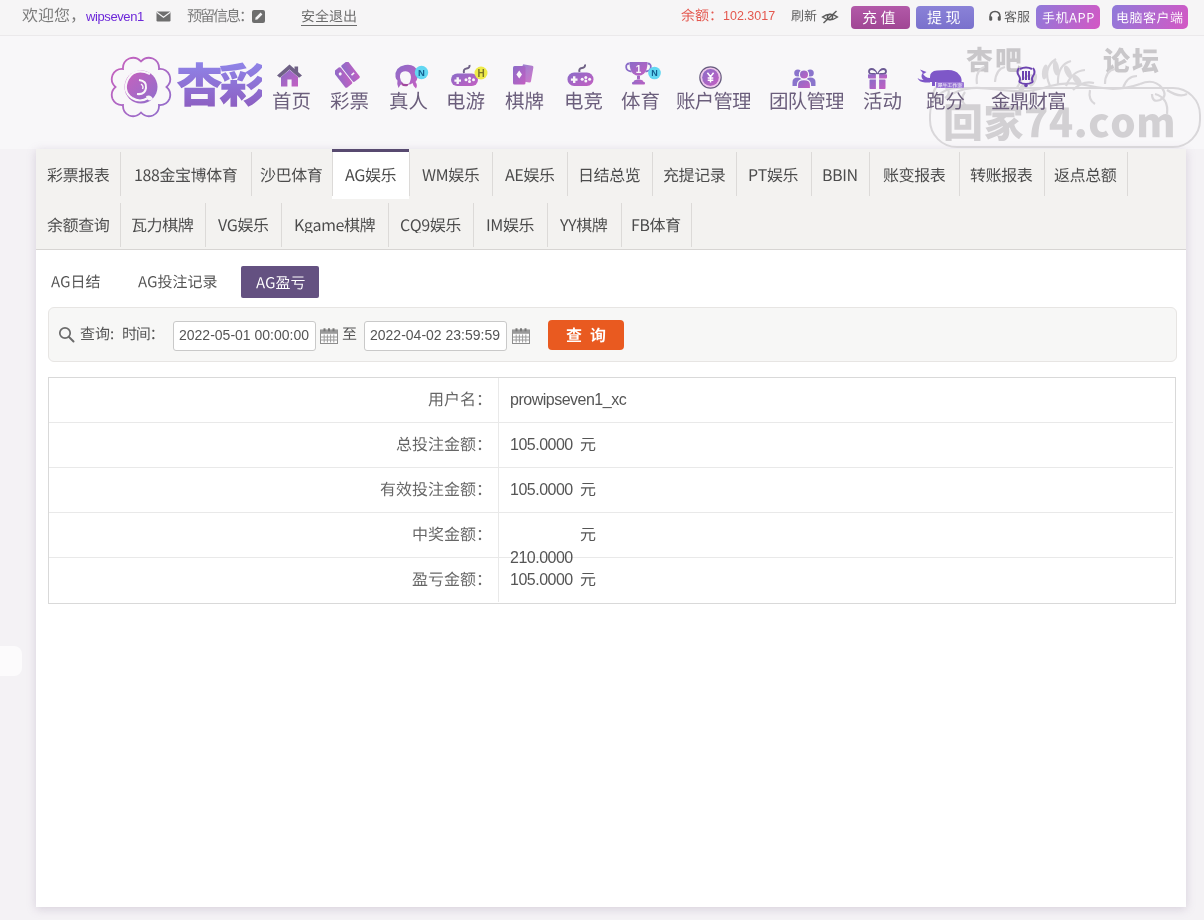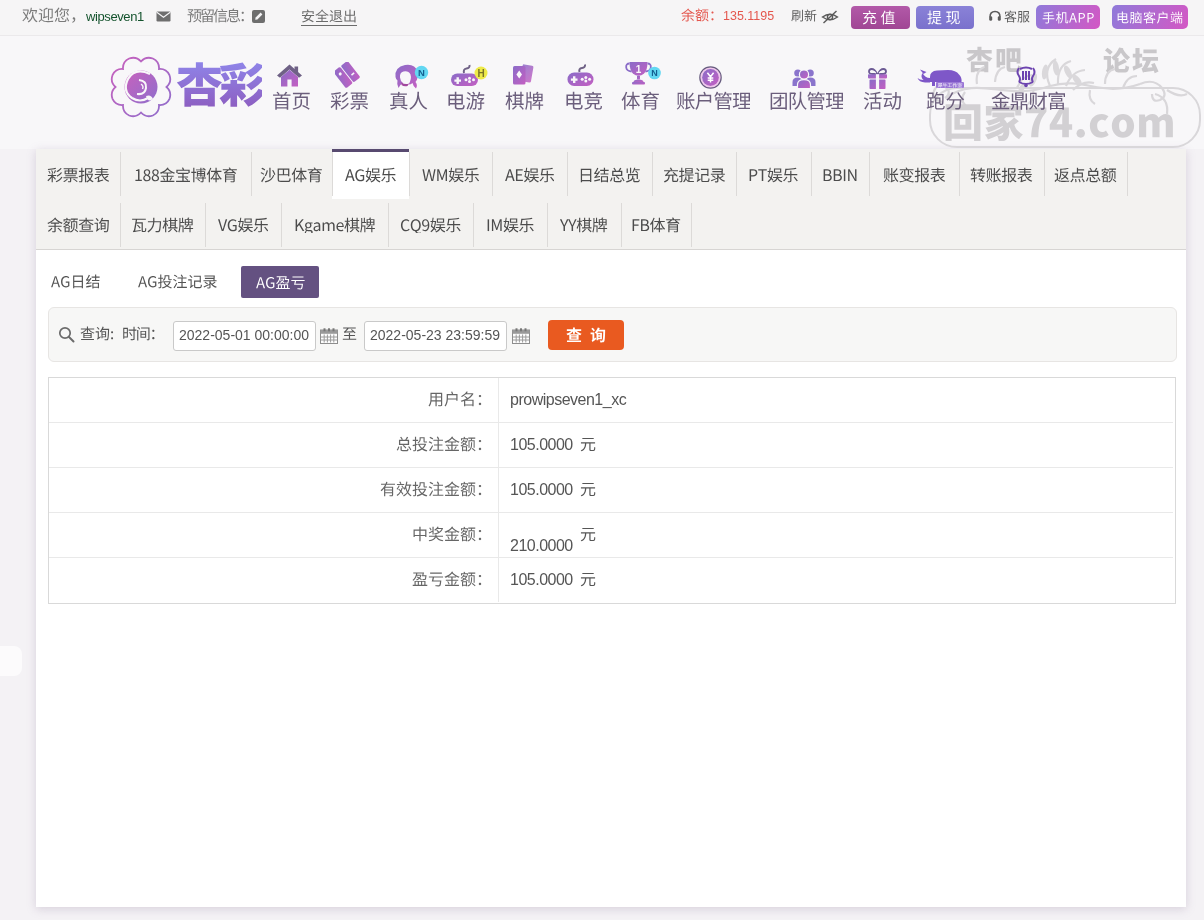--- a/index.html
+++ b/index.html
@@ -142,21 +142,21 @@
 <div class="a" style="left:36px;top:149px;width:1150px;height:758px;background:#fff;box-shadow:0 2px 9px rgba(140,120,155,.28)"></div>
 <div class="a" style="left:-10px;top:646px;width:32px;height:30px;background:rgba(255,255,255,.7);border-radius:8px"></div>
 <div class="a" style="left:22px;top:7px;color:#7b7b7b;">
     <svg width="64.0" height="16" viewBox="0 0 4000 1000" style="display:block;" fill="currentColor">
       <use href="#g0" xlink:href="#g0" x="0" y="880"></use>
       <use href="#g1" xlink:href="#g1" x="1000" y="880"></use>
       <use href="#g2" xlink:href="#g2" x="2000" y="880"></use>
       <use href="#g3" xlink:href="#g3" x="3000" y="880"></use>
     </svg>
   </div>
-<div class="a" style="left:86px;top:10px;font-size:13px;line-height:13px;color:#14532d;letter-spacing:-0.4px">wipseven1</div>
+<div class="a" style="left:86px;top:10px;font-size:13px;line-height:13px;color:#6d28d9;letter-spacing:-0.4px">wipseven1</div>
 <svg class="a" style="left:156px;top:11px;" width="15" height="11">
     <rect x="0.5" y="0.5" width="14" height="10" rx="1.2" fill="#6e6e6e"></rect>
     <path d="M0.8 1.2 L7.5 6.2 L14.2 1.2" stroke="#f4f3f5" stroke-width="1.1" fill="none"></path>
   </svg>
 <div class="a" style="left:187px;top:8px;color:#7b7b7b;">
     <svg width="65.0" height="15" viewBox="0 0 4333 1000" style="display:block;" fill="currentColor">
       <use href="#g4" xlink:href="#g4" x="0" y="880"></use>
       <use href="#g5" xlink:href="#g5" x="867" y="880"></use>
       <use href="#g6" xlink:href="#g6" x="1733" y="880"></use>
       <use href="#g7" xlink:href="#g7" x="2600" y="880"></use>
@@ -176,21 +176,21 @@
     </svg>
   </div>
 <div class="a" style="left:301px;top:24.5px;width:56.0px;height:1px;background:#6b6b6b"></div>
 <div class="a" style="left:681px;top:7.5px;color:#e4574e;">
     <svg width="42.0" height="14" viewBox="0 0 3000 1000" style="display:block;" fill="currentColor">
       <use href="#g13" xlink:href="#g13" x="0" y="880"></use>
       <use href="#g14" xlink:href="#g14" x="1000" y="880"></use>
       <use href="#g8" xlink:href="#g8" x="2000" y="880"></use>
     </svg>
   </div>
-<div class="a" style="left:723px;top:9.5px;font-size:12.5px;line-height:12.5px;color:#e4574e;">135.1195</div>
+<div class="a" style="left:723px;top:9.5px;font-size:12.5px;line-height:12.5px;color:#e4574e;">102.3017</div>
 <div class="a" style="left:791px;top:9px;color:#5f5f5f;">
     <svg width="26.0" height="13" viewBox="0 0 2000 1000" style="display:block;" fill="currentColor">
       <use href="#g15" xlink:href="#g15" x="0" y="880"></use>
       <use href="#g16" xlink:href="#g16" x="1000" y="880"></use>
     </svg>
   </div>
 <svg class="a" style="left:821px;top:9px;" width="18" height="16">
     <g stroke="#5a5a5a" stroke-width="1.4" fill="none">
 <path d="M1.5 8 Q9 2.6 16.5 8 Q9 13.4 1.5 8 Z"></path>
       <circle cx="9" cy="8" r="2.6"></circle>
@@ -760,21 +760,21 @@
 <path d="M4.2 6.5 L4.2 14.5 M7.4 6.5 L7.4 14.5 M10.6 6.5 L10.6 14.5 M13.8 6.5 L13.8 14.5"></path>
 <path d="M1 9 L17 9 M1 12 L17 12"></path>
     </g>
   </svg>
 <div class="a" style="left:342px;top:326px;color:#555;">
     <svg width="15.0" height="15" viewBox="0 0 1000 1000" style="display:block;" fill="currentColor">
       <use href="#g119" xlink:href="#g119" x="0" y="880"></use>
     </svg>
   </div>
 <div class="a" style="left:364px;top:321px;width:141px;height:28px;background:#fff;border:1px solid #c9c9c9;border-radius:3px"></div>
-<div class="a" style="left:370px;top:328px;font-size:14px;line-height:14px;color:#555;">2022-05-23 23:59:59</div>
+<div class="a" style="left:370px;top:328px;font-size:14px;line-height:14px;color:#555;">2022-04-02 23:59:59</div>
 <svg class="a" style="left:512px;top:328px;" width="18" height="16">
     <rect x="0.5" y="2" width="17" height="13.5" fill="#fdfdfd" stroke="#8d8d8d" stroke-width="1"></rect>
 <rect x="0.5" y="2" width="17" height="3.8" fill="#9a9a9a"></rect>
 <rect x="3.5" y="0.3" width="2" height="3" fill="#777"></rect>
     <rect x="8" y="0.3" width="2" height="3" fill="#777"></rect>
     <rect x="12.5" y="0.3" width="2" height="3" fill="#777"></rect>
 <g stroke="#9a9a9a" stroke-width="1">
 <path d="M4.2 6.5 L4.2 14.5 M7.4 6.5 L7.4 14.5 M10.6 6.5 L10.6 14.5 M13.8 6.5 L13.8 14.5"></path>
 <path d="M1 9 L17 9 M1 12 L17 12"></path>
     </g>
@@ -845,21 +845,21 @@
     <svg width="16.0" height="16" viewBox="0 0 1000 1000" style="display:block;" fill="currentColor">
       <use href="#g128" xlink:href="#g128" x="0" y="880"></use>
     </svg>
   </div>
 <div class="a" style="left:510px;top:481.8px;font-size:16px;line-height:16px;color:#555;letter-spacing:-0.5px">105.0000</div>
 <div class="a" style="left:580px;top:481.4px;color:#555;">
     <svg width="16.0" height="16" viewBox="0 0 1000 1000" style="display:block;" fill="currentColor">
       <use href="#g128" xlink:href="#g128" x="0" y="880"></use>
     </svg>
   </div>
-<div class="a" style="left:510px;top:538px;font-size:16px;line-height:16px;color:#555;letter-spacing:-0.5px">210.0000</div>
+<div class="a" style="left:510px;top:550px;font-size:16px;line-height:16px;color:#555;letter-spacing:-0.5px">210.0000</div>
 <div class="a" style="left:580px;top:526.4px;color:#555;">
     <svg width="16.0" height="16" viewBox="0 0 1000 1000" style="display:block;" fill="currentColor">
       <use href="#g128" xlink:href="#g128" x="0" y="880"></use>
     </svg>
   </div>
 <div class="a" style="left:510px;top:571.8px;font-size:16px;line-height:16px;color:#555;letter-spacing:-0.5px">105.0000</div>
 <div class="a" style="left:580px;top:571.4px;color:#555;">
     <svg width="16.0" height="16" viewBox="0 0 1000 1000" style="display:block;" fill="currentColor">
       <use href="#g128" xlink:href="#g128" x="0" y="880"></use>
     </svg>

